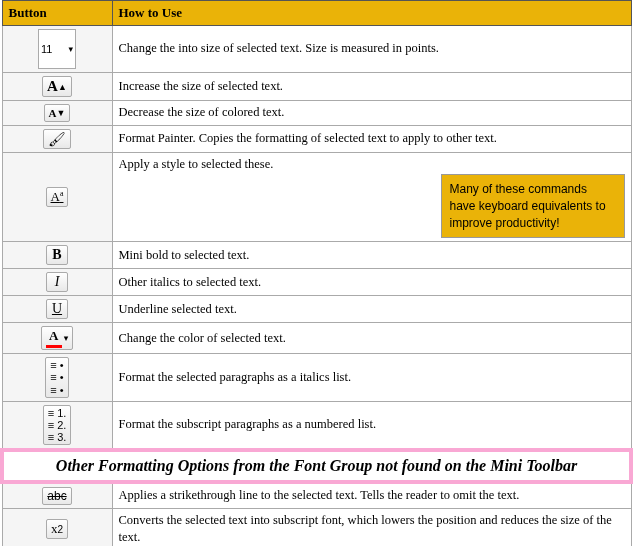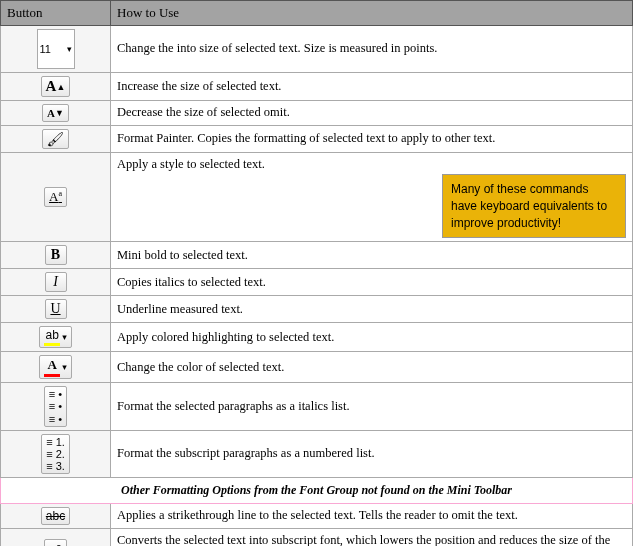--- a/index.html
+++ b/index.html
@@ -10,22 +10,22 @@
       width: 633px;
     }
     table {
       width: 633px;
       border-collapse: collapse;
       border: 1.5px solid #555;
     }
     thead tr th {
       border: 1.5px solid #555;
       padding: 4px 6px;
-      background: #a3a3a3;
-      font-weight: normal;
+      background: #eab308;
+      font-weight: bold;
       font-size: 13px;
     }
     .header-button {
       width: 110px;
       text-align: left;
     }
     .header-howtouse {
       text-align: left;
     }
     tbody tr td {
@@ -46,23 +46,23 @@
     .desc-cell {
       padding: 3px 6px;
       vertical-align: middle;
       line-height: 1.4;
     }
     tr.section-header td {
       background: #fff;
       font-weight: bold;
       text-align: center;
       font-style: italic;
-      border: 1px solid #f9a8d4;
+      border: 4px solid #f9a8d4;
       padding: 5px 4px;
-      font-size: 12px;
+      font-size: 16px;
     }
     
     .mock-btn {
       display: inline-flex;
       align-items: center;
       justify-content: center;
       border: 1px solid #aaa;
       background: linear-gradient(to bottom, #fff 0%, #e8e8e8 100%);
       border-radius: 2px;
       padding: 1px 4px;
@@ -154,60 +154,50 @@
       <span style="font-size:15px;font-weight:bold;font-family:serif;">A</span>
             <span style="font-size:9px;vertical-align:super;">▲</span>
     </span></td>
     <td class="desc-cell"><span>Increase the size of selected text.</span></td>
   </tr>
       <tr>
     <td class="btn-cell"><span class="mock-btn">
       <span style="font-size:11px;font-weight:bold;font-family:serif;">A</span>
             <span style="font-size:9px;vertical-align:super;">▼</span>
     </span></td>
-    <td class="desc-cell"><span>Decrease the size of selected omit.</span></td>
+    <td class="desc-cell"><span>Decrease the size of colored text.</span></td>
   </tr>
       <tr>
     <td class="btn-cell"><span class="mock-btn">
       <span style="font-size:14px;">🖌</span>
     </span></td>
     <td class="desc-cell"><span>Format Painter. Copies the formatting of selected text to apply to other text.</span></td>
   </tr>
       <tr>
     <td class="btn-cell"><span class="mock-btn">
       <span style="font-family:Liberation Serif, serif;font-size:13px;text-decoration:underline;position:relative;">A<span style="font-size:8px;vertical-align:super;text-decoration:none;">a</span></span>
     </span></td>
     <td class="desc-cell">
           <div style="overflow:hidden;">
       <div class="tooltip-box">Many of these commands have keyboard equivalents to improve productivity!</div>
-      <span>Apply a style to selected text.</span>
+      <span>Apply a style to selected these.</span>
     </div>
         </td>
   </tr>
       <tr>
     <td class="btn-cell"><span class="mock-btn bold-icon">B</span></td>
     <td class="desc-cell"><span>Mini bold to selected text.</span></td>
   </tr>
       <tr>
     <td class="btn-cell"><span class="mock-btn italic-icon">I</span></td>
-    <td class="desc-cell"><span>Copies italics to selected text.</span></td>
+    <td class="desc-cell"><span>Other italics to selected text.</span></td>
   </tr>
       <tr>
     <td class="btn-cell"><span class="mock-btn underline-icon">U</span></td>
-    <td class="desc-cell"><span>Underline measured text.</span></td>
-  </tr>
-      <tr>
-    <td class="btn-cell"><span class="mock-btn">
-      <span class="highlight-btn">
-        <span style="font-size:12px;font-family:Arial,sans-serif;">ab</span>
-        <span class="highlight-bar"></span>
-      </span>
-      <span style="font-size:9px;margin-left:2px;">▾</span>
-    </span></td>
-    <td class="desc-cell"><span>Apply colored highlighting to selected text.</span></td>
+    <td class="desc-cell"><span>Underline selected text.</span></td>
   </tr>
       <tr>
     <td class="btn-cell"><span class="mock-btn">
       <span class="highlight-btn">
         <span style="font-size:13px;font-family:serif;font-weight:bold;">A</span>
         <span class="font-color-bar"></span>
       </span>
       <span style="font-size:9px;margin-left:2px;">▾</span>
     </span></td>
     <td class="desc-cell"><span>Change the color of selected text.</span></td>

